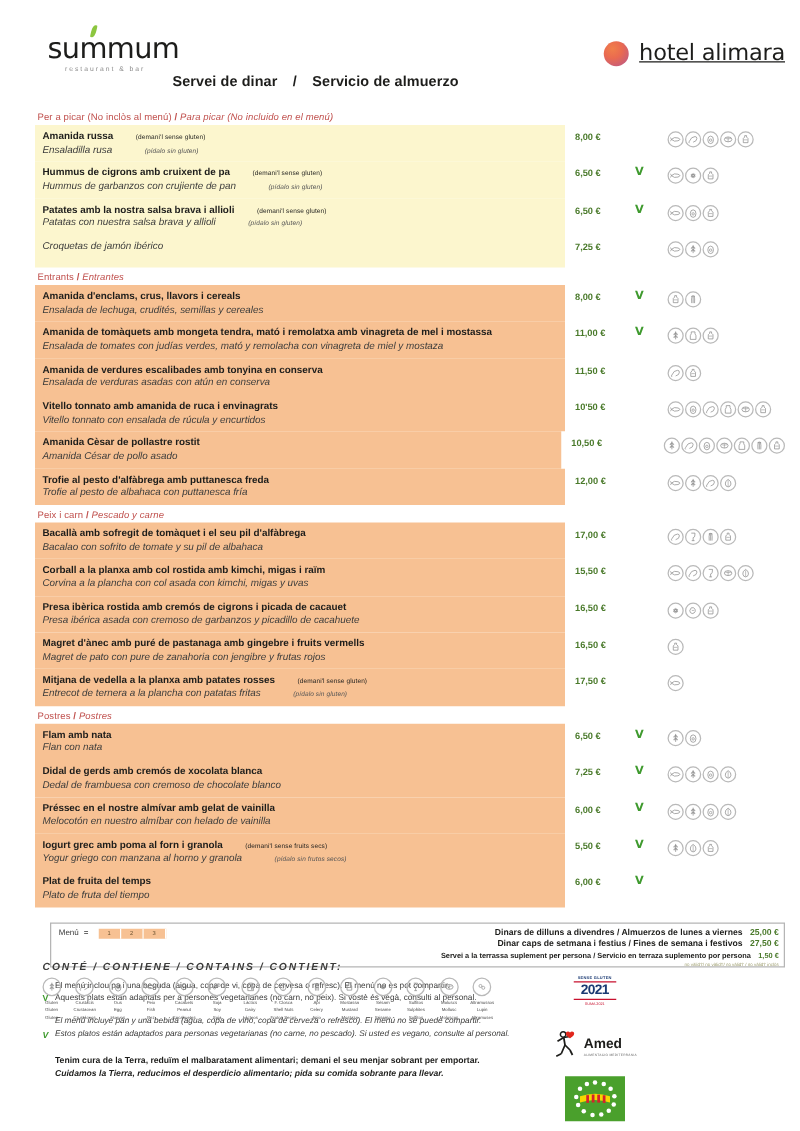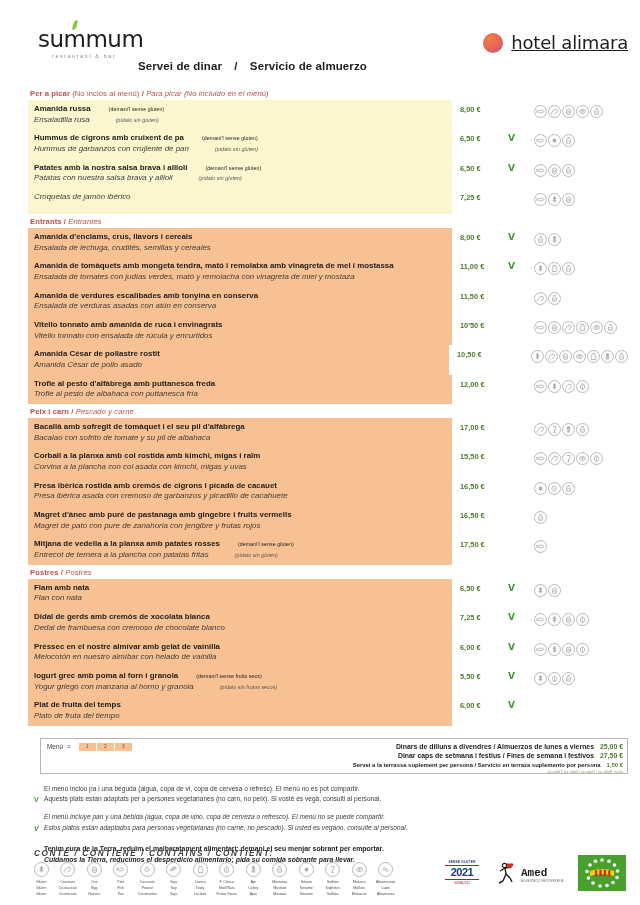--- a/index.html
+++ b/index.html
@@ -100,21 +100,21 @@
   
   .menu-body {
     margin: 6px 12px 0 28px;
   }
   .section-head {
     font-size: 7.6px;
     color: #c0504d;
     padding: 3px 0 2px 2px;
     letter-spacing: 0.1px;
   }
-  .section-head .cat { font-weight: bold; }
+  .section-head .cat { font-weight: normal; }
   .section-head .esp { font-style: italic; }
 
   .section-block {
     position: relative;
   }
   .section-block.yellow .row-text { background: #fcf6ce; }
   .section-block.orange .row-text { background: #f7c193; }
 
   .item-row {
     display: flex;
@@ -328,20 +328,21 @@
     line-height: 1.75;
     white-space: nowrap;
   }
   .allerg-cell .nm.en { color: #4a4a4a; }
   .logos {
     display: flex;
     align-items: center;
     gap: 14px;
     margin-left: 14px;
     margin-top: 6px;
+    flex-direction: column;
   }
   .badge2021 {
     width: 40px;
     height: 34px;
     display: flex;
     flex-direction: column;
     align-items: center;
     justify-content: center;
   }
   .badge-top {
@@ -366,21 +367,21 @@
   }
   .amed-fig {
     width: 22px;
     height: 24px;
     position: relative;
   }
   .amed-text {
     font-size: 11px;
     font-weight: bold;
     color: #1d1d1b;
-    font-family: Liberation Mono, monospace;
+    font-family: Liberation Sans, sans-serif;
   }
   .amed-sub {
     font-size: 2.6px;
     color: #6a6a6a;
     display:block;
     font-weight: normal;
     letter-spacing: 0.2px;
   }
   .eu-flag {
     width: 48px;

